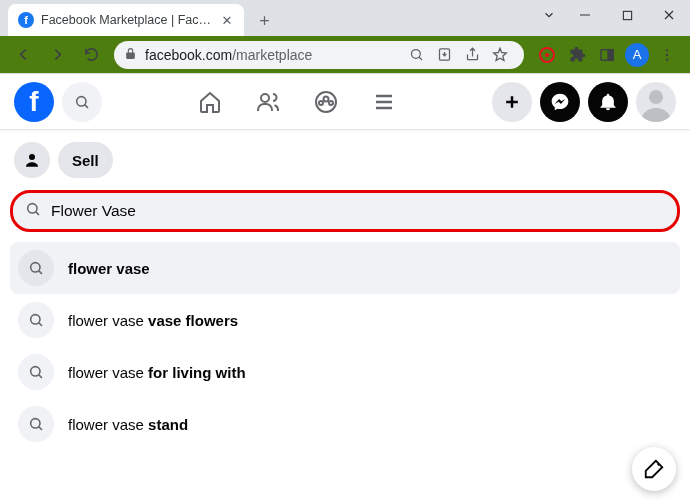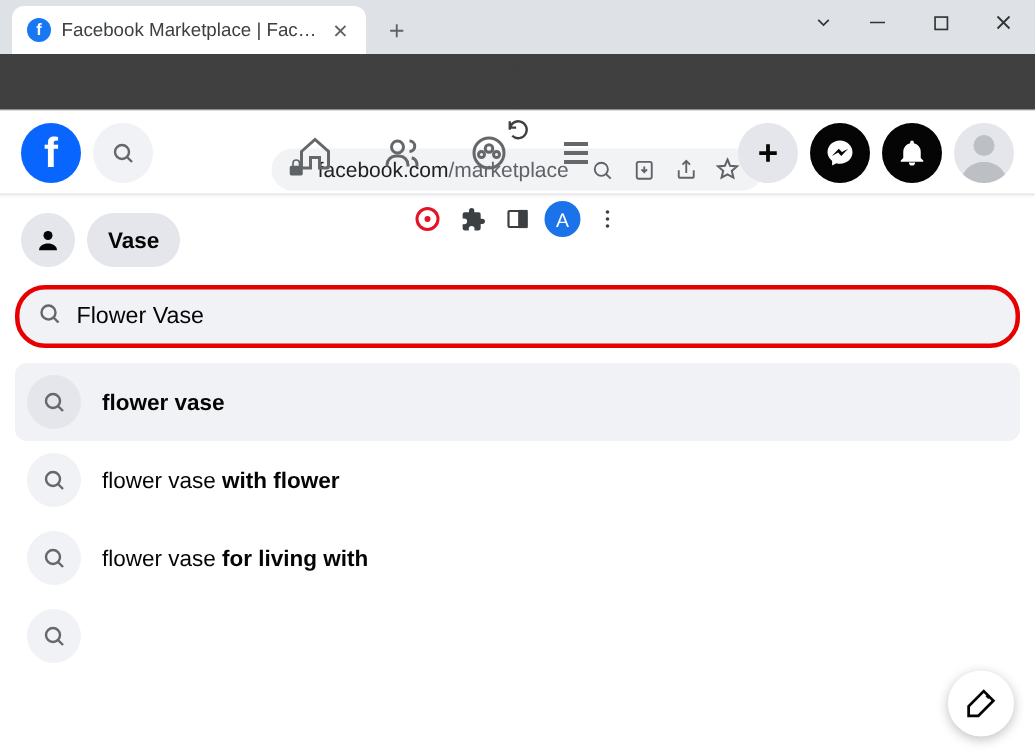--- a/index.html
+++ b/index.html
@@ -9,21 +9,21 @@
   .titlebar { height: 36px; background: #dee1e6; display: flex; align-items: flex-end; padding-left: 8px; position: relative; }
   .tab { background: #fff; height: 32px; border-radius: 8px 8px 0 0; display: flex; align-items: center; padding: 0 10px; gap: 7px; width: 236px; font-size: 12.5px; color: #3c4043; overflow: hidden; white-space: nowrap; }
   .tab .favicon { width: 16px; height: 16px; background: #1877f2; border-radius: 50%; display: flex; align-items: center; justify-content: center; color: #fff; font-weight: bold; font-size: 11px; flex-shrink: 0; }
   .tab .title { flex: 1; overflow: hidden; text-overflow: ellipsis; }
   .tab .close { flex-shrink: 0; width: 14px; height: 14px; display: flex; align-items: center; justify-content: center; font-size: 13px; color: #5f6368; }
   .newtab { width: 28px; height: 28px; display: flex; align-items: center; justify-content: center; color: #5f6368; margin-left: 6px; margin-bottom: 2px; }
   .win-controls { position: absolute; right: 0; top: 0; height: 30px; display: flex; align-items: center; gap: 0; }
   .win-controls > div { width: 42px; height: 30px; display: flex; align-items: center; justify-content: center; color: #333; }
   .win-controls .chev { width: 30px; }
 
-  .addrbar { height: 38px; background: #404040; border-bottom: 1px solid #dadce0; display: flex; align-items: center; padding: 0 8px; gap: 4px; flex-direction: column; }
+  .addrbar { height: 38px; background: #4d7c0f; border-bottom: 1px solid #dadce0; display: flex; align-items: center; padding: 0 8px; gap: 4px; }
   .nav-btn { width: 30px; height: 30px; display: flex; align-items: center; justify-content: center; color: #5f6368; border-radius: 50%; }
   .nav-btn svg { width: 17px; height: 17px; }
   .omnibox { flex: 1; height: 28px; background: #f1f3f4; border-radius: 14px; display: flex; align-items: center; padding: 0 10px; gap: 8px; font-size: 14px; color: #202124; margin: 0 4px; }
   .omnibox .lock { color: #5f6368; flex-shrink: 0; }
   .omnibox .url { flex: 1; }
   .omnibox .dim { color: #5f6368; }
   .omni-icons { display: flex; align-items: center; gap: 0; }
   .omni-icons > div { width: 28px; height: 28px; display: flex; align-items: center; justify-content: center; color: #5f6368; }
   .ext-icons { display: flex; align-items: center; gap: 0; }
   .ext-icons > div { width: 30px; height: 30px; display: flex; align-items: center; justify-content: center; color: #3c4043; }
@@ -237,21 +237,21 @@
   </div>
 </div>
 
 <div class="filter-row">
   <div class="pill icon-only">
     <svg width="18" height="18" viewBox="0 0 24 24" fill="currentColor">
         <circle cx="12" cy="8" r="4"></circle>
         <path d="M4 21c0-4 4-6 8-6s8 2 8 6"></path>
       </svg>
   </div>
-  <div class="pill">Vase</div>
+  <div class="pill">Sell</div>
 </div>
 
 <div class="search-wrap">
   <span class="search-icon-sm">
     <svg width="16" height="16" viewBox="0 0 24 24" fill="none" stroke="currentColor" stroke-width="2.4">
         <circle cx="11" cy="11" r="7"></circle>
         <path d="M21 21l-5-5"></path>
       </svg>
   </span>
   <input type="text" value="Flower Vase" style="">
@@ -267,38 +267,39 @@
       </div>
     <span><span></span><b>flower vase</b><span></span></span>
   </div>
   <div class="sug">
     <div class="ico">
         <svg width="16" height="16" viewBox="0 0 24 24" fill="none" stroke="currentColor" stroke-width="2.4">
           <circle cx="11" cy="11" r="7"></circle>
           <path d="M21 21l-5-5"></path>
         </svg>
       </div>
-    <span><span>flower vase </span><b>with flower</b><span></span></span>
+    <span><span>flower vase </span><b>vase flowers</b><span></span></span>
   </div>
   <div class="sug">
     <div class="ico">
         <svg width="16" height="16" viewBox="0 0 24 24" fill="none" stroke="currentColor" stroke-width="2.4">
           <circle cx="11" cy="11" r="7"></circle>
           <path d="M21 21l-5-5"></path>
         </svg>
       </div>
     <span><span>flower vase </span><b>for living with</b><span></span></span>
   </div>
   <div class="sug">
     <div class="ico">
         <svg width="16" height="16" viewBox="0 0 24 24" fill="none" stroke="currentColor" stroke-width="2.4">
           <circle cx="11" cy="11" r="7"></circle>
           <path d="M21 21l-5-5"></path>
         </svg>
       </div>
+    <span><span>flower vase </span><b>stand</b><span></span></span>
   </div>
 </div>
 
 <div class="fab">
   <svg viewBox="0 0 24 24" fill="none" stroke="currentColor" stroke-width="2">
       <path d="M14 3l7 7-11 11H3v-7L14 3zM3 21h5"></path>
       <path d="M18 8l-2-2"></path>
     </svg>
 </div>
 

